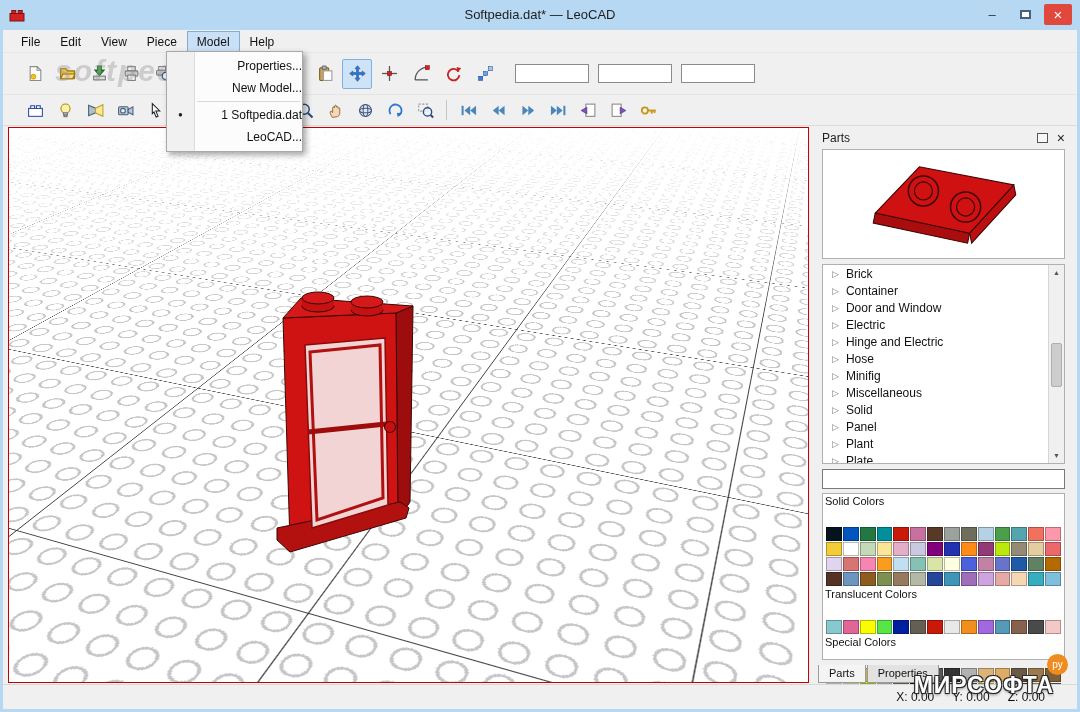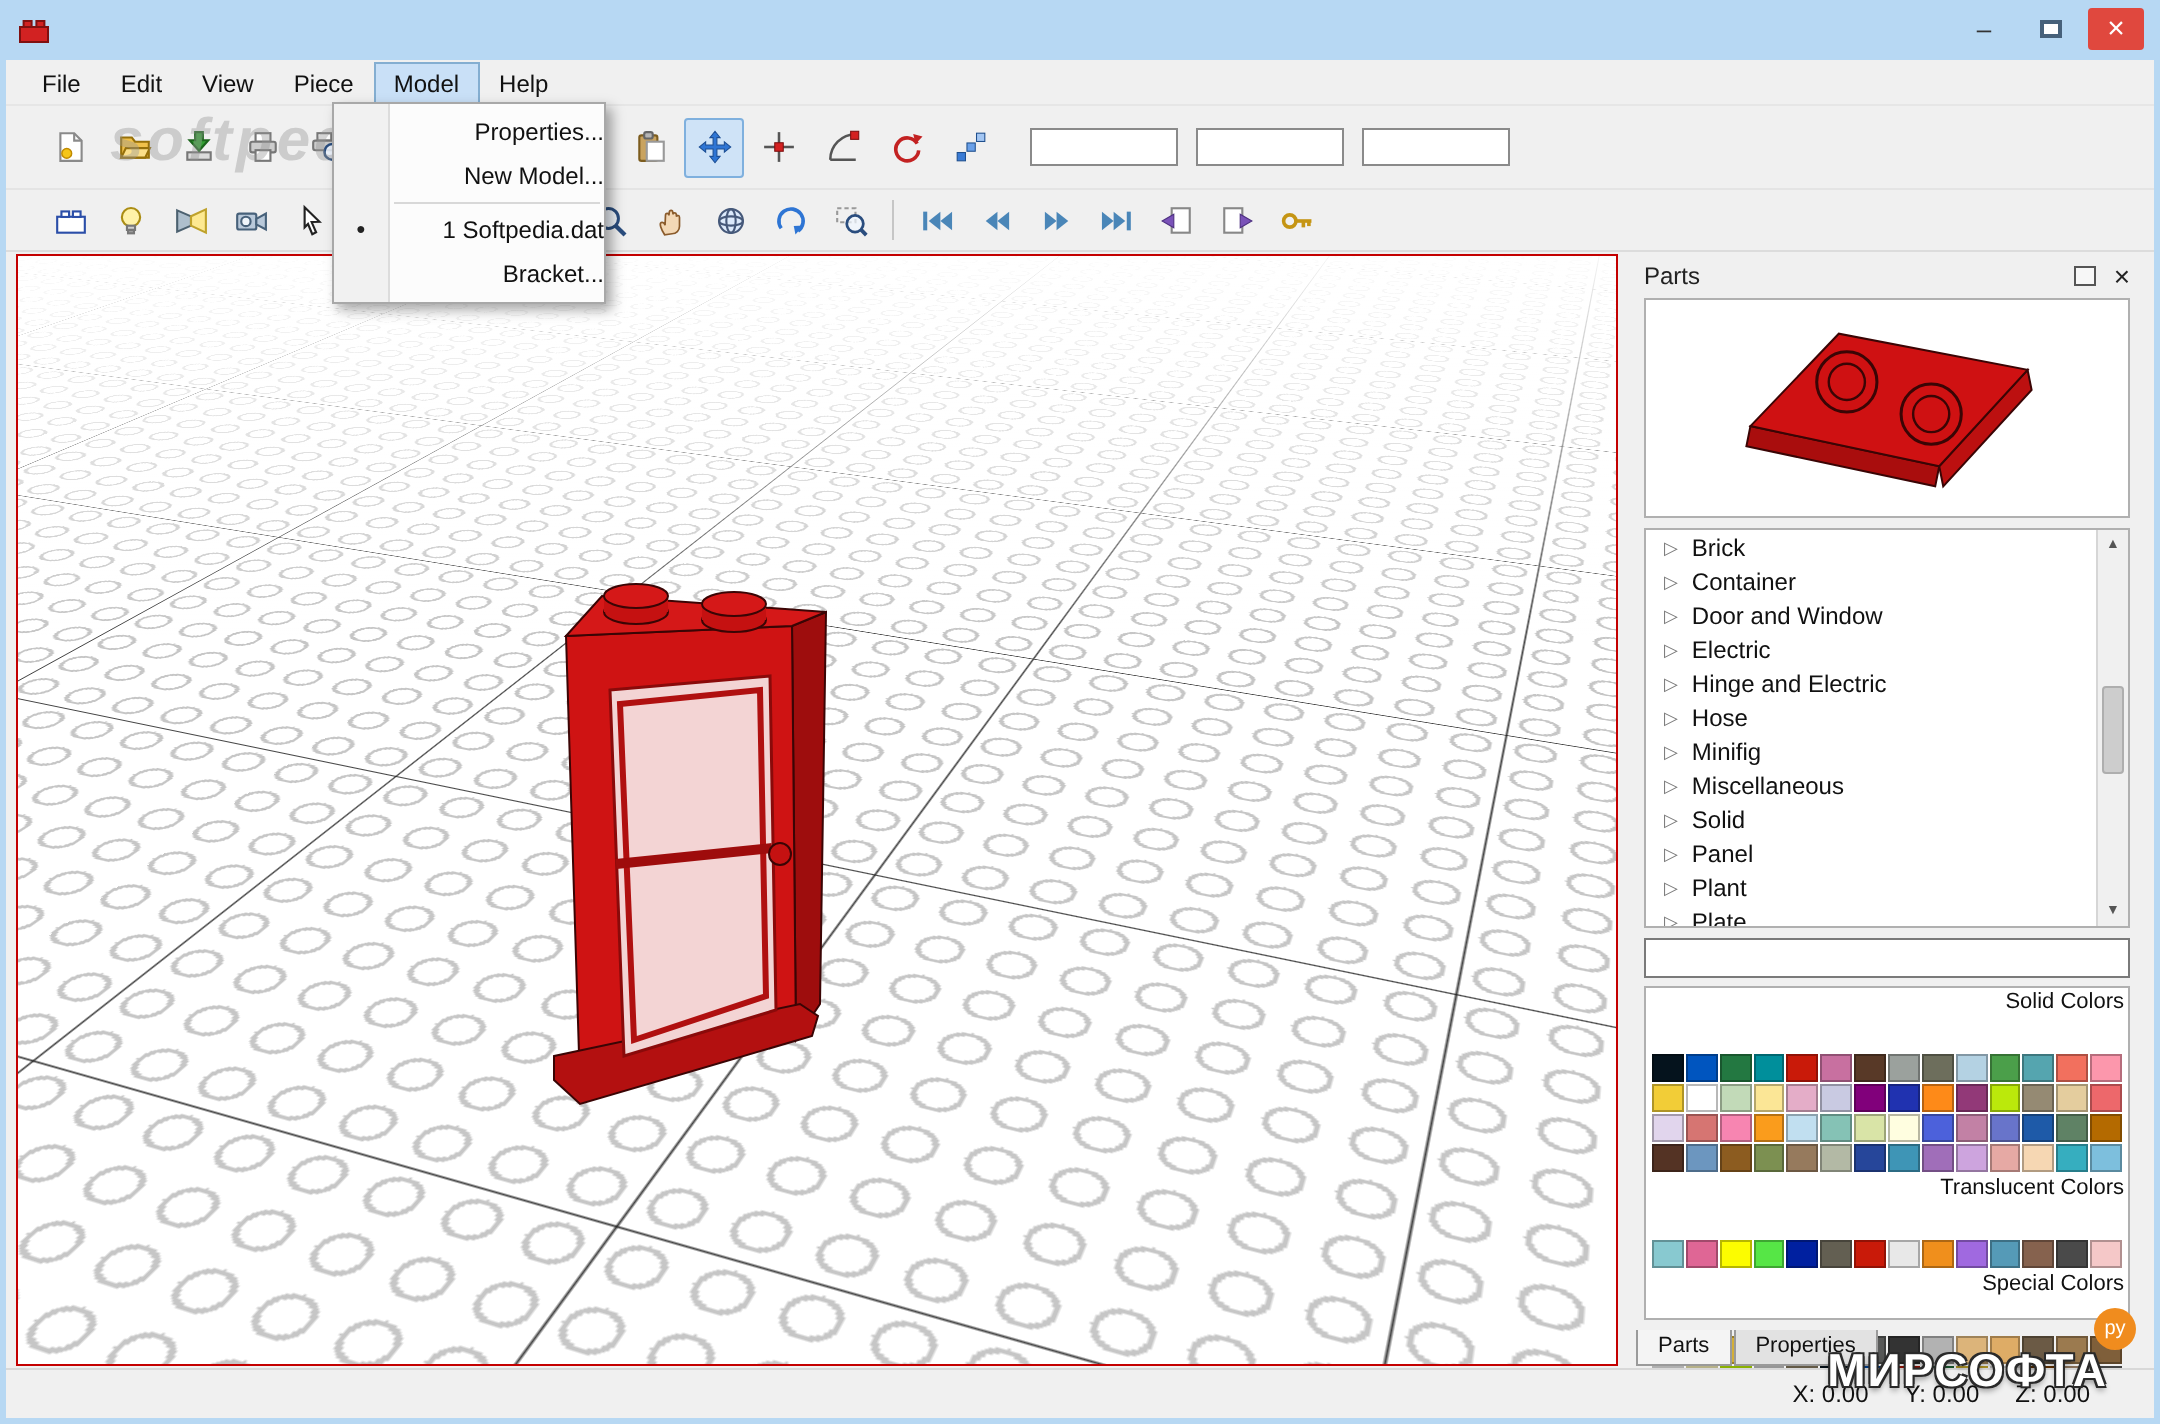--- a/index.html
+++ b/index.html
@@ -82,21 +82,21 @@
   .preview-box { position:absolute; left:7px; top:21px; width:243px; height:110px; background:#fff; border:1px solid #b0b0b0; }
   .tree-box { position:absolute; left:7px; top:136px; width:243px; height:200px; background:#fff; border:1px solid #b0b0b0; overflow:hidden; }
   .tree-item { height:17px; display:flex; align-items:center; padding-left:9px; font-size:12px; white-space:nowrap; }
   .tree-arrow { color:#7a7a7a; font-size:9px; margin-right:7px; }
   .scrollbar { position:absolute; right:0; top:0; width:16px; height:100%; background:#f0f0f0; border-left:1px solid #d6d6d6; }
   .scroll-btn { height:15px; display:flex; align-items:center; justify-content:center; font-size:7px; color:#555; }
   .scroll-btn.down { position:absolute; bottom:0; left:0; right:0; }
   .scroll-thumb { position:absolute; left:2px; right:2px; top:78px; height:44px; background:#cdcdcd; border:1px solid #aeaeae; border-radius:2px; }
   .search-box { position:absolute; left:7px; top:341px; width:243px; height:20px; border:1px solid #7a7a7a; background:#fff; font-size:12px; padding:0 4px; font-family:"Liberation Sans",sans-serif; }
   .palette-box { position:absolute; left:7px; top:365px; width:243px; height:167px; background:#fff; border:1px solid #b0b0b0; padding:1px 2px; }
-  .pal-label { text-align:right; font-size:11px; height:31px; line-height:13px; color:#111; }
+  .pal-label { text-align:left; font-size:11px; height:31px; line-height:13px; color:#111; }
   .pal-grid { display:grid; grid-template-columns:repeat(14,1fr); gap:1px; margin:1px 1px 2px; }
   .pal-grid .sw { height:14px; border:1px solid rgba(0,0,0,.28); }
   .tabs-row { position:absolute; left:3px; top:537px; display:flex; }
   .ptab { padding:2px 10px 3px; font-size:11px; border:1px solid #9a9a9a; border-top:none; background:#e2e2e2; margin-right:1px; }
   .ptab.active { background:#f4f4f4; }
 
   
   .statusbar { position:absolute; left:3px; right:3px; top:684px; height:25px; background:#f0f0f0; border-top:1px solid #d8d8d8; }
   .status-coords { position:absolute; right:32px; top:5px; display:flex; gap:18px; font-size:12px; color:#111; }
 </style>
@@ -106,20 +106,21 @@
 <div class="client"></div>
 
 <div class="titlebar">
   <span class="app-icon">
     <svg viewBox="0 0 16 16" width="16" height="16">
         <rect x="1" y="6.5" width="14" height="7.5" fill="#d22222" stroke="#801010"></rect>
         <rect x="2.8" y="3.5" width="4" height="3" fill="#d22222" stroke="#801010"></rect>
         <rect x="9.2" y="3.5" width="4" height="3" fill="#d22222" stroke="#801010"></rect>
       </svg>
   </span>
+  <span class="title-text">Softpedia.dat* — LeoCAD</span>
   <span class="win-controls">
     <span class="win-btn">–</span>
     <span class="win-btn">
         <span class="max-glyph"></span>
       </span>
     <span class="win-btn close">×</span>
   </span>
 </div>
 
 <div class="menubar" id="menubar">
@@ -441,21 +442,21 @@
   </svg>
 </div>
 
 <div class="softpedia-mark">softpedia</div>
 
 <div class="menu-popup" id="model-menu">
     <div class="pmenu-item"><span>Properties...</span></div>
     <div class="pmenu-item"><span>New Model...</span></div>
     <div class="pmenu-sep"></div>
     <div class="pmenu-item"><span class="pmenu-bullet">●</span><span>1 Softpedia.dat</span></div>
-    <div class="pmenu-item"><span>Bracket...</span></div>
+    <div class="pmenu-item"><span>LeoCAD...</span></div>
   </div>
 
 <div class="parts-panel">
   <div class="panel-header">
     <span>Parts</span>
     <span class="stretch"></span>
     <span class="float-btn"></span>
     <span class="panel-close">×</span>
   </div>
   <div class="preview-box">

